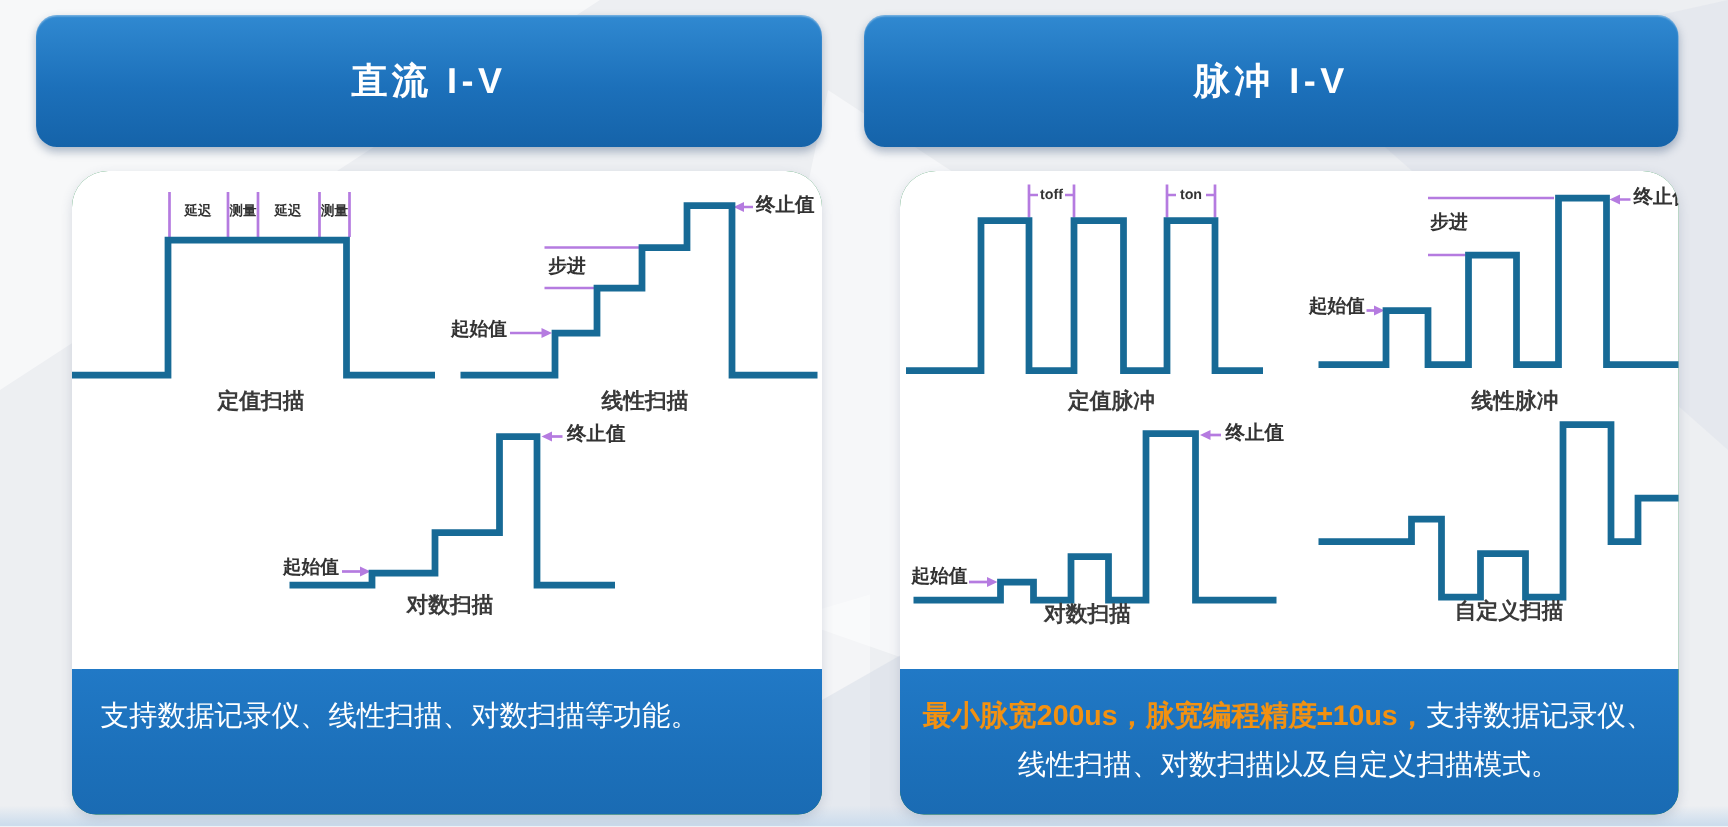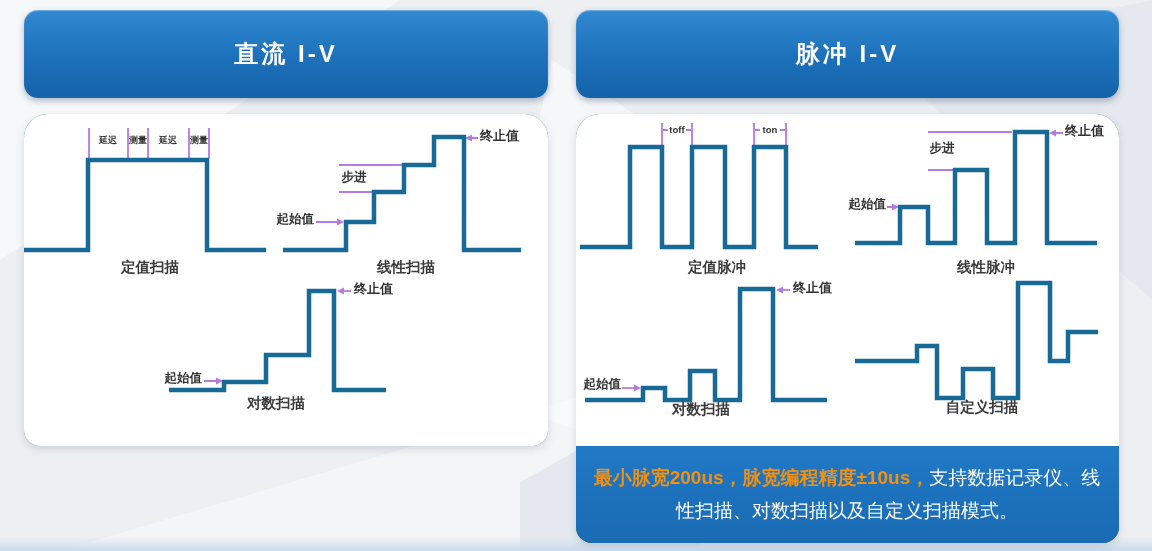--- a/index.html
+++ b/index.html
@@ -26,21 +26,21 @@
   .col-left  { left:24px;   width:524px; }
   .col-right { left:576px; width:543px; }
 
   .header-card { height:88px; border-radius:14px; display:flex; align-items:center; justify-content:center;
         background:linear-gradient(180deg,#3089d1 0%, #1c70ba 55%, #1563a9 100%);
         box-shadow:0 3px 6px rgba(40,70,110,.35), inset 0 1px 1px rgba(255,255,255,.35);
         margin-bottom:16px; }
   .header-card span { color:#ffffff; font-size:24px; font-weight:bold; letter-spacing:3px; }
 
   .content-card { border-radius:24px 24px 16px 16px; overflow:hidden; background:#15803d;
-        box-shadow:0 3px 8px rgba(60,80,110,.18); }
+        box-shadow:0 3px 8px rgba(60,80,110,.18);margin-left:24px; }
   .wave-svg { display:block; background:#ffffff; }
   svg text { font-family:"Liberation Sans","DejaVu Sans",sans-serif; }
 
   .footer-bar { height:97px; padding:15px 14px 0 19px;
         background:linear-gradient(180deg,#2179c6 0%, #1c70ba 60%, #1a6bb3 100%);
         font-size:19px; line-height:33px; text-align:left; }
   .col-right .footer-bar { padding-left:13px;text-align:center; }
   .seg-white  { color:#ffffff; }
   .seg-orange { color:#f29111; font-weight:bold; }
 </style>
@@ -85,20 +85,21 @@
           <text x="382" y="158" text-anchor="middle" font-size="14.5" font-weight="bold" fill="#3a3a3a">线性扫描</text>
           <text x="178" y="265" text-anchor="end" dominant-baseline="middle" font-size="12.5" font-weight="bold" fill="#333333">起始值</text>
           <line x1="180" y1="267" x2="194" y2="267" stroke="#b57be0" stroke-width="1.8"></line>
           <polygon points="199,267 192,263.6 192,270.4" fill="#b57be0"></polygon>
           <line x1="327" y1="177" x2="318" y2="177" stroke="#b57be0" stroke-width="1.8"></line>
           <polygon points="313,177 320,173.6 320,180.4" fill="#b57be0"></polygon>
           <text x="330" y="176" text-anchor="start" dominant-baseline="middle" font-size="13" font-weight="bold" fill="#333333">终止值</text>
           <polyline points="145,276 200,276 200,268 242,268 242,241 285,241 285,177 310,177 310,276 362,276" fill="none" stroke="#176a96" stroke-width="4.5" stroke-linejoin="miter"></polyline>
           <text x="252" y="294" text-anchor="middle" font-size="14.5" font-weight="bold" fill="#3a3a3a">对数扫描</text>
         </svg>
+      <div class="footer-bar"><span class="seg-white">支持数据记录仪、线性扫描、对数扫描等功能。</span></div>
     </div>
   </div>
 
   <div class="column col-right">
     <div class="header-card">
       <span>脉冲 I-V</span>
     </div>
     <div class="content-card">
       <svg class="wave-svg" width="543" height="332" viewBox="0 0 543 332">
           <line x1="86" y1="9" x2="86" y2="31" stroke="#b57be0" stroke-width="1.8"></line>

